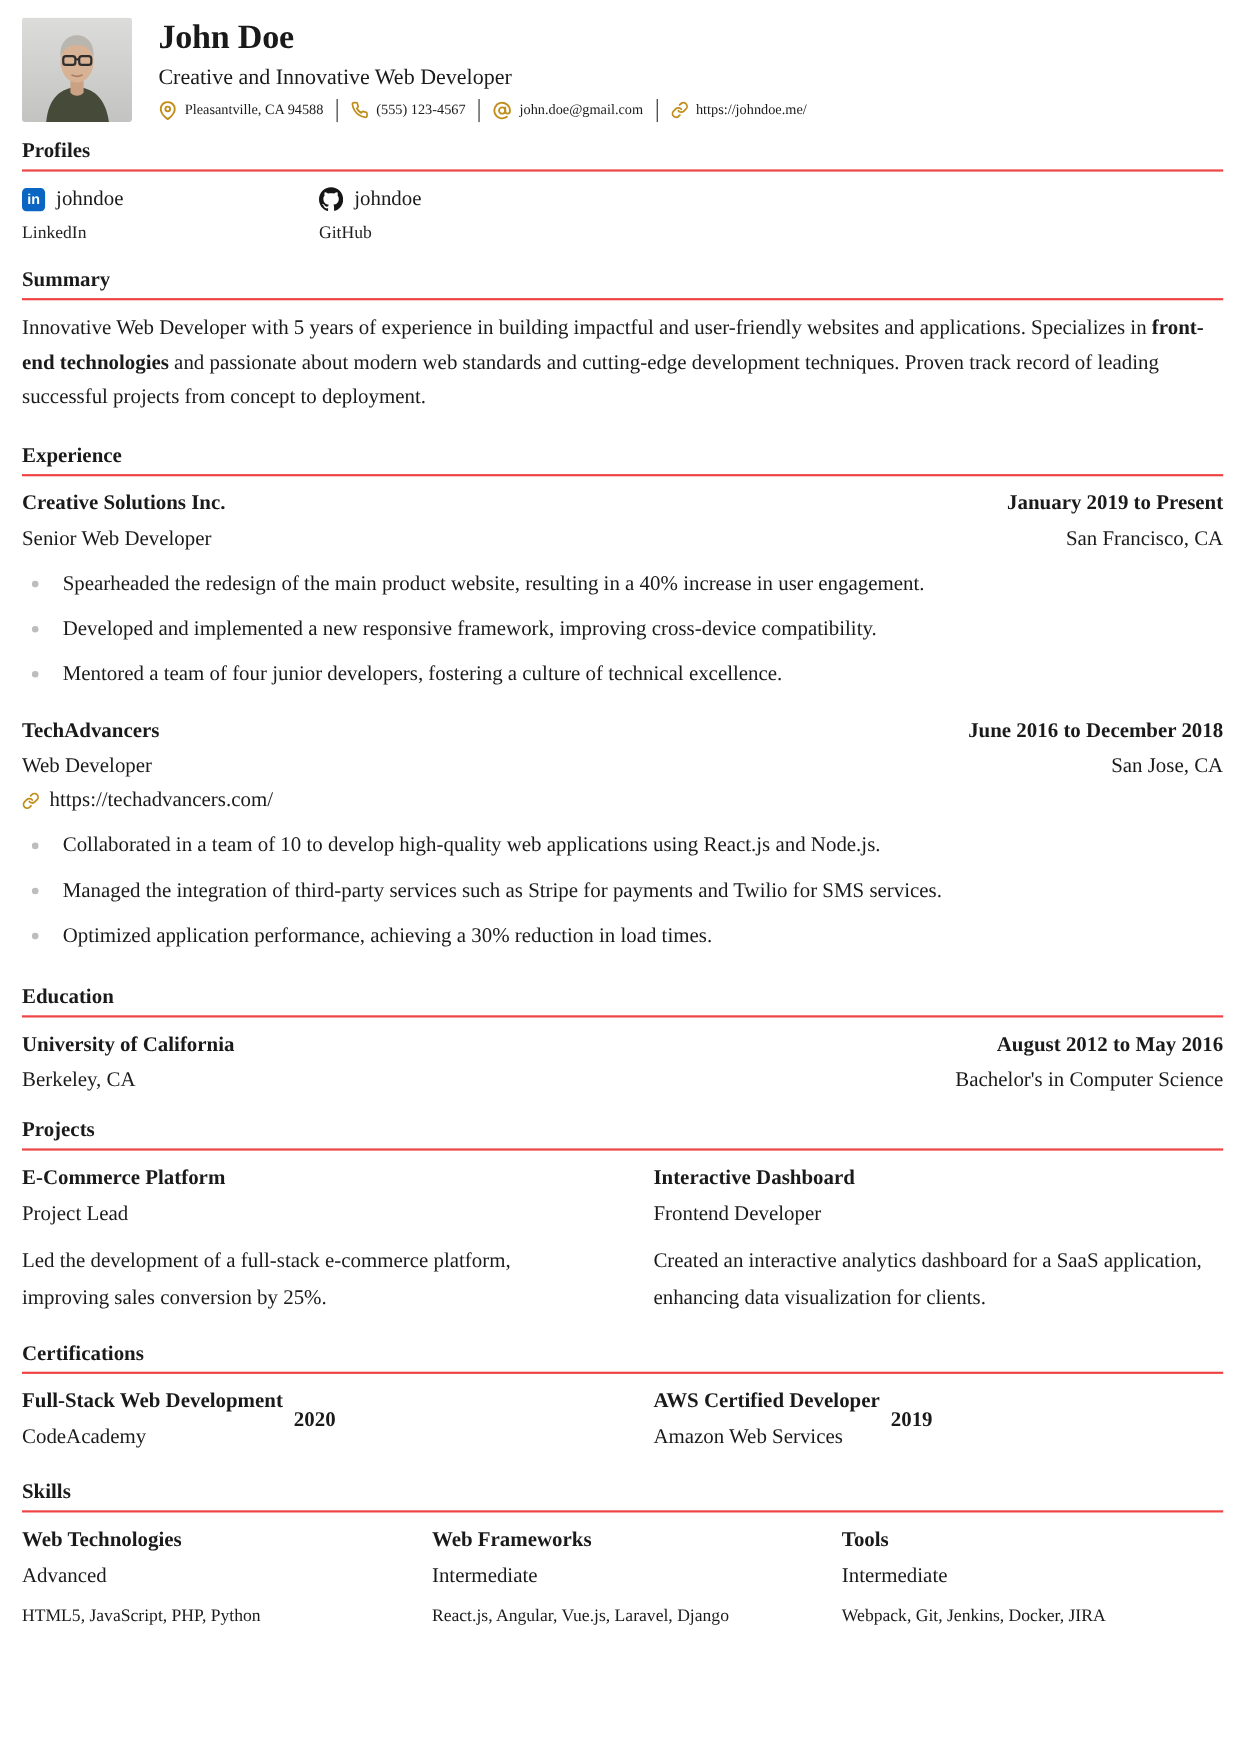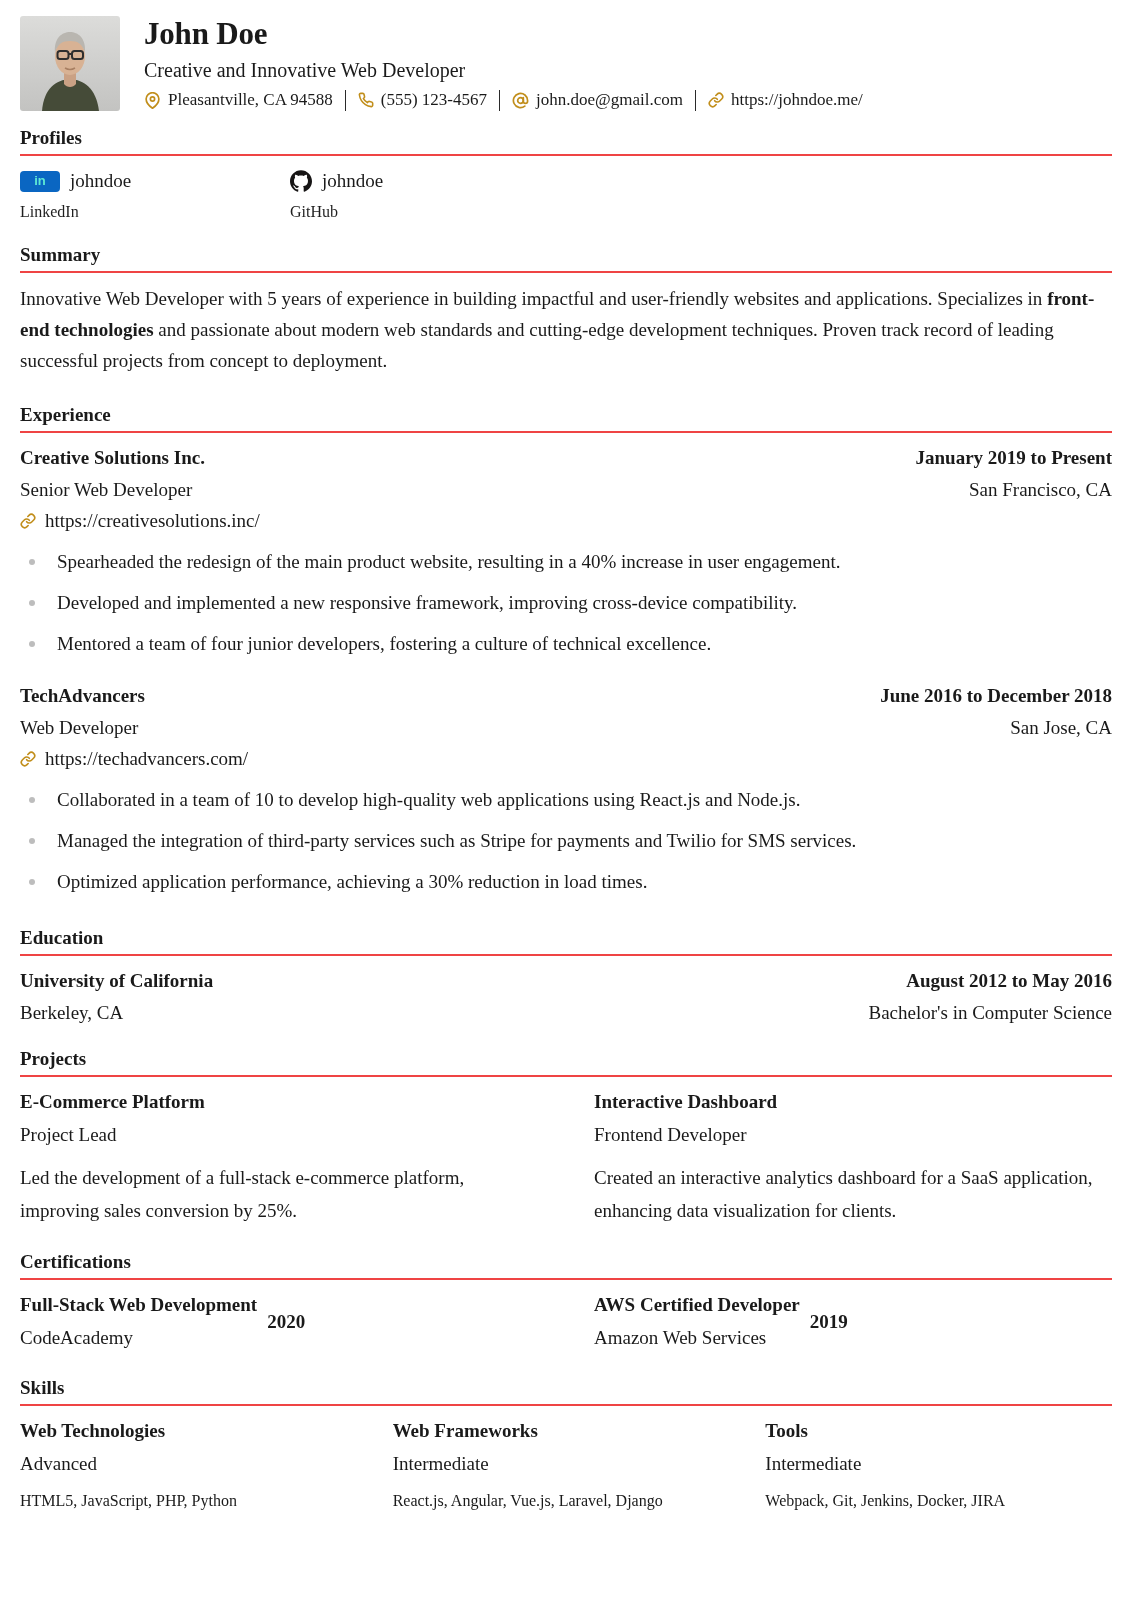--- a/index.html
+++ b/index.html
@@ -11,41 +11,41 @@
     overflow: hidden;
   }
   .page { padding: 16px 20px 0 20px; }
 
   
   .header { display: flex; gap: 24px; align-items: flex-start; }
   .photo { width: 100px; height: 95px; border-radius: 3px; overflow: hidden; flex: 0 0 auto; }
   .photo svg { display: block; width: 100%; height: 100%; }
   .name { font-size: 31px; font-weight: 700; line-height: 36px; letter-spacing: -0.2px; }
   .headline { font-size: 20px; line-height: 30px; margin-top: 3px; }
-  .contact-row { display: flex; align-items: center; gap: 12px; margin-top: 2px; font-size: 17px; line-height: 26px; justify-content: flex-end; }
+  .contact-row { display: flex; align-items: center; gap: 12px; margin-top: 2px; font-size: 13px; line-height: 26px; justify-content: flex-end; }
   .contact-item { display: inline-flex; align-items: center; gap: 7px; white-space: nowrap; }
   .sep { width: 1px; height: 21px; background: #2a2a2a; display: inline-block; }
   .icon { display: inline-flex; align-items: center; justify-content: center; }
   .icon svg { display: block; }
 
   
   .section-title {
     font-size: 19px; font-weight: 700; line-height: 22px;
     padding-bottom: 5px; border-bottom: 2px solid #ef4444;
   }
   .section { margin-top: 24px; }
   .section-body { margin-top: 12px; }
 
   
   .profiles-row { display: flex; }
   .profile-item { width: 270px; }
   .profile-top { display: flex; align-items: center; gap: 10px; font-size: 19px; line-height: 26px; }
   .badge-li {
-    width: 40px; height: 21px; border-radius: 4px; background: #0a66c2;
-    color: #5eead4; font-family: "Liberation Sans", sans-serif; font-weight: 700;
+    width: 21px; height: 21px; border-radius: 4px; background: #0a66c2;
+    color: #ffffff; font-family: "Liberation Sans", sans-serif; font-weight: 700;
     font-size: 13px; display: flex; align-items: center; justify-content: center;
   }
   .profile-network { font-size: 16px; line-height: 20px; margin-top: 8px; color: #1f1f1f; }
 
   
   .paragraph { font-size: 19px; line-height: 31px; margin-top: 10px; }
   .paragraph b { font-weight: 700; }
 
   
   .row { display: flex; justify-content: space-between; align-items: baseline; font-size: 19px; line-height: 26px; }
@@ -178,29 +178,20 @@
 
     <div class="entry">
       <div class="row">
         <span class="left-bold">Creative Solutions Inc.</span>
         <span class="right-bold">January 2019 to Present</span>
       </div>
       <div class="row">
         <span>Senior Web Developer</span>
         <span>San Francisco, CA</span>
       </div>
-      <div class="url-row">
-        <span class="icon">
-          <svg width="16" height="16" viewBox="0 0 24 24" fill="none" stroke="#C18E1B" stroke-width="2.4" stroke-linecap="round" stroke-linejoin="round">
-              <path d="M10 13a5 5 0 0 0 7.54.54l3-3a5 5 0 0 0-7.07-7.07l-1.72 1.71"></path>
-              <path d="M14 11a5 5 0 0 0-7.54-.54l-3 3a5 5 0 0 0 7.07 7.07l1.71-1.71"></path>
-            </svg>
-        </span>
-        <span>https://creativesolutions.inc/</span>
-      </div>
       <ul class="bullets">
         <li>
             <span class="dot"></span>
             <span>Spearheaded the redesign of the main product website, resulting in a 40% increase in user engagement.</span>
           </li>
         <li>
             <span class="dot"></span>
             <span>Developed and implemented a new responsive framework, improving cross-device compatibility.</span>
           </li>
         <li>

